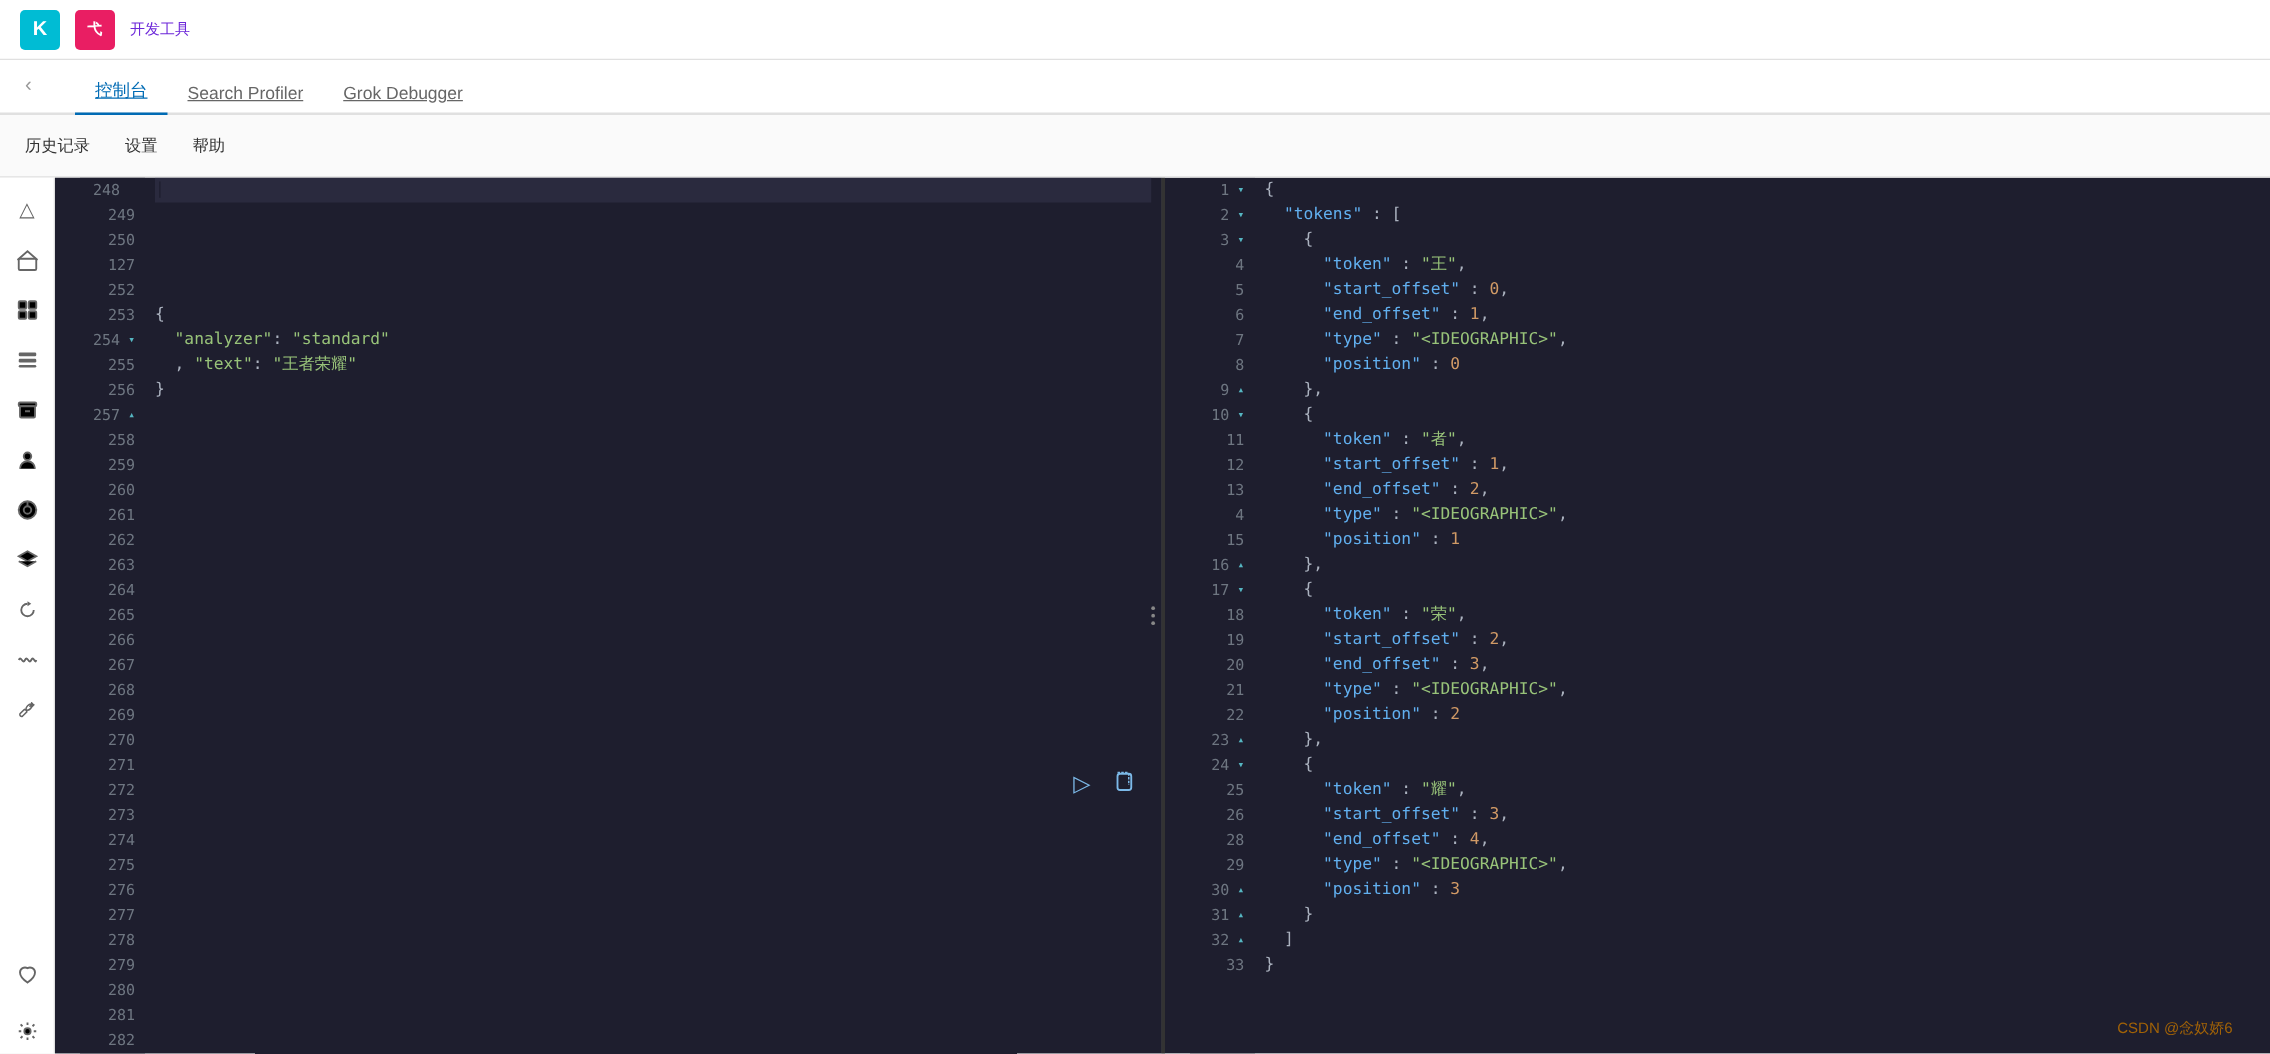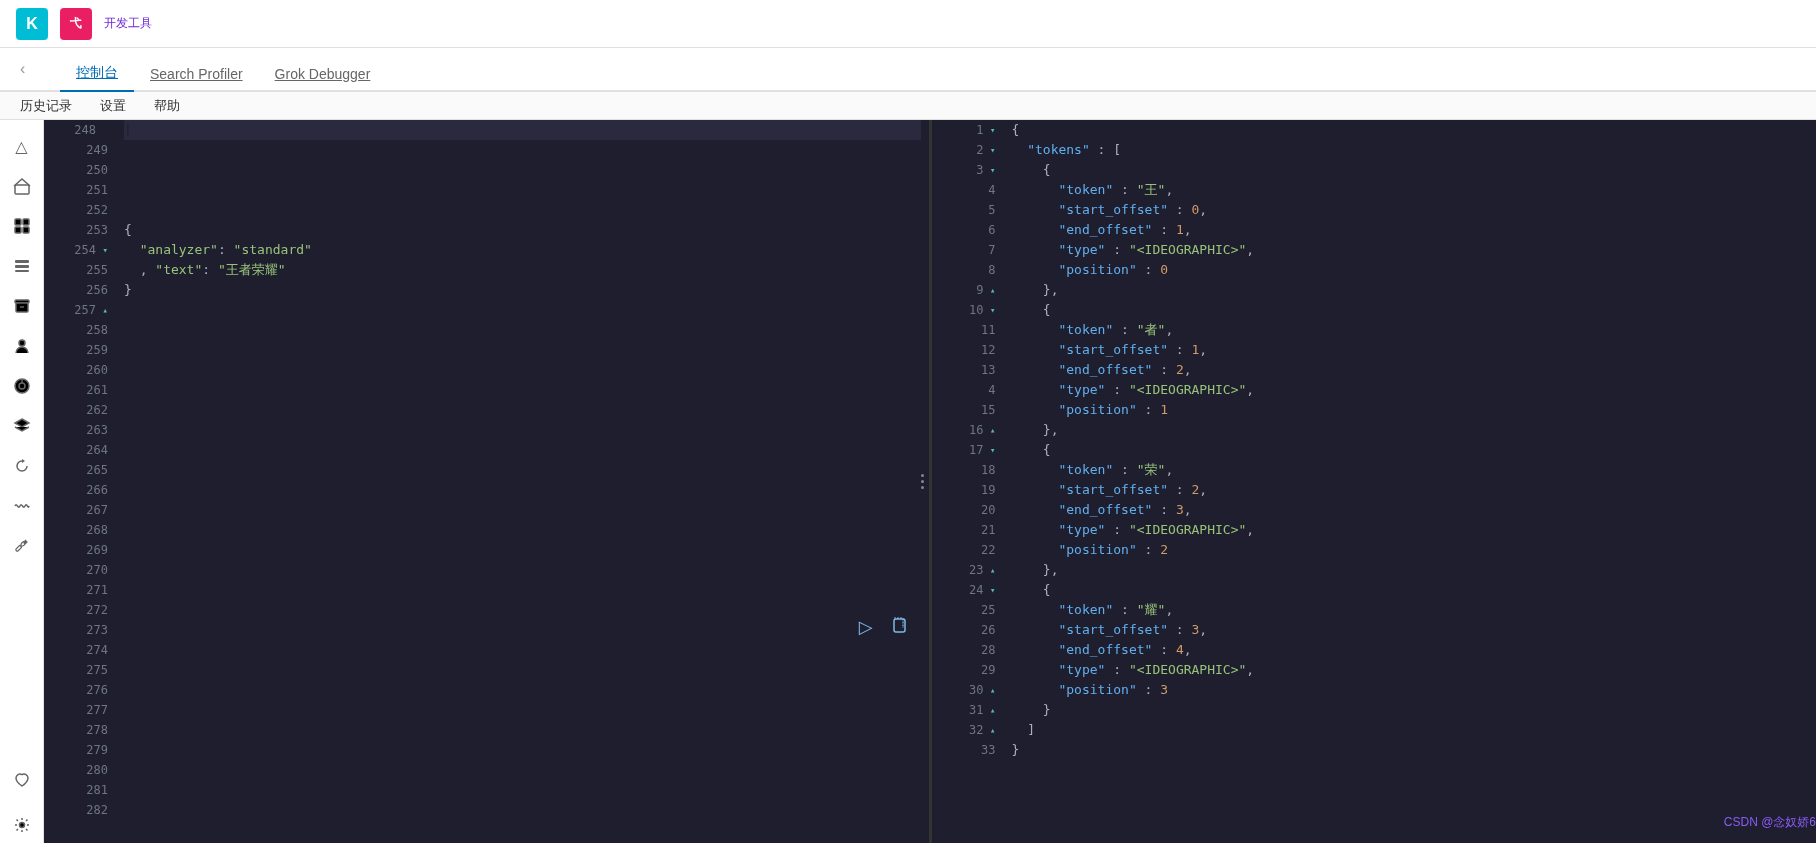--- a/index.html
+++ b/index.html
@@ -23,21 +23,21 @@
     .tab-item {
       padding: 8px 16px; font-size: 14px; color: #666; cursor: pointer;
       border-bottom: 2px solid transparent; margin-bottom: -2px; text-decoration: underline;
     }
     .tab-item.active { color: #006bb4; border-bottom-color: #006bb4; font-weight: 500; }
     .tab-icon { position: absolute; left: 20px; top: 50%; transform: translateY(-50%); color: #999; font-size: 16px; }
 
     
     .sub-menu-bar {
       display: flex; align-items: center; background: #fafafa; border-bottom: 1px solid #e0e0e0;
-      height: 28px; padding: 0 8px; flex-shrink: 0; gap: 4px;
+      height: 50px; padding: 0 8px; flex-shrink: 0; gap: 4px;
     }
     .sub-menu-item {
       padding: 6px 12px; font-size: 13px; color: #333; cursor: pointer; border-radius: 3px;
     }
 
     
     .main-content {
       display: flex; flex: 1; overflow: hidden;
     }
 
@@ -105,21 +105,21 @@
       color: #7cb9e8; font-size: 18px; cursor: pointer; background: none; border: none; padding: 4px;
     }
 
     
     .code-area::-webkit-scrollbar { width: 6px; }
     .code-area::-webkit-scrollbar-track { background: #1e1e2e; }
     .code-area::-webkit-scrollbar-thumb { background: #444; border-radius: 3px; }
 
     
     .watermark {
-      position: fixed; bottom: 12px; right: 0; font-size: 12px; color: #8b5cf6; text-align: right;
+      position: fixed; bottom: 12px; right: 30px; font-size: 12px; color: #a16207; text-align: right;
     }
 
     .left-editor { position: relative; }
   </style>
 </head>
 <body>
 
 <div class="top-bar">
   <div class="top-bar-logo">
     <span class="top-bar-logo-k">K</span>
@@ -232,21 +232,21 @@
               <span class="ln-num">248</span>
               <span class="ln-arrow"></span>
             </div>
           <div class="ln">
               <span class="ln-num">249</span>
             </div>
           <div class="ln">
               <span class="ln-num">250</span>
             </div>
           <div class="ln">
-              <span class="ln-num">251</span>
+              <span class="ln-num">127</span>
             </div>
           <div class="ln">
               <span class="ln-num">252</span>
             </div>
           <div class="ln">
               <span class="ln-num">253</span>
             </div>
           <div class="ln">
               <span class="ln-num">254</span>
               <span class="ln-arrow" style="color:#56b6c2">▾</span>

